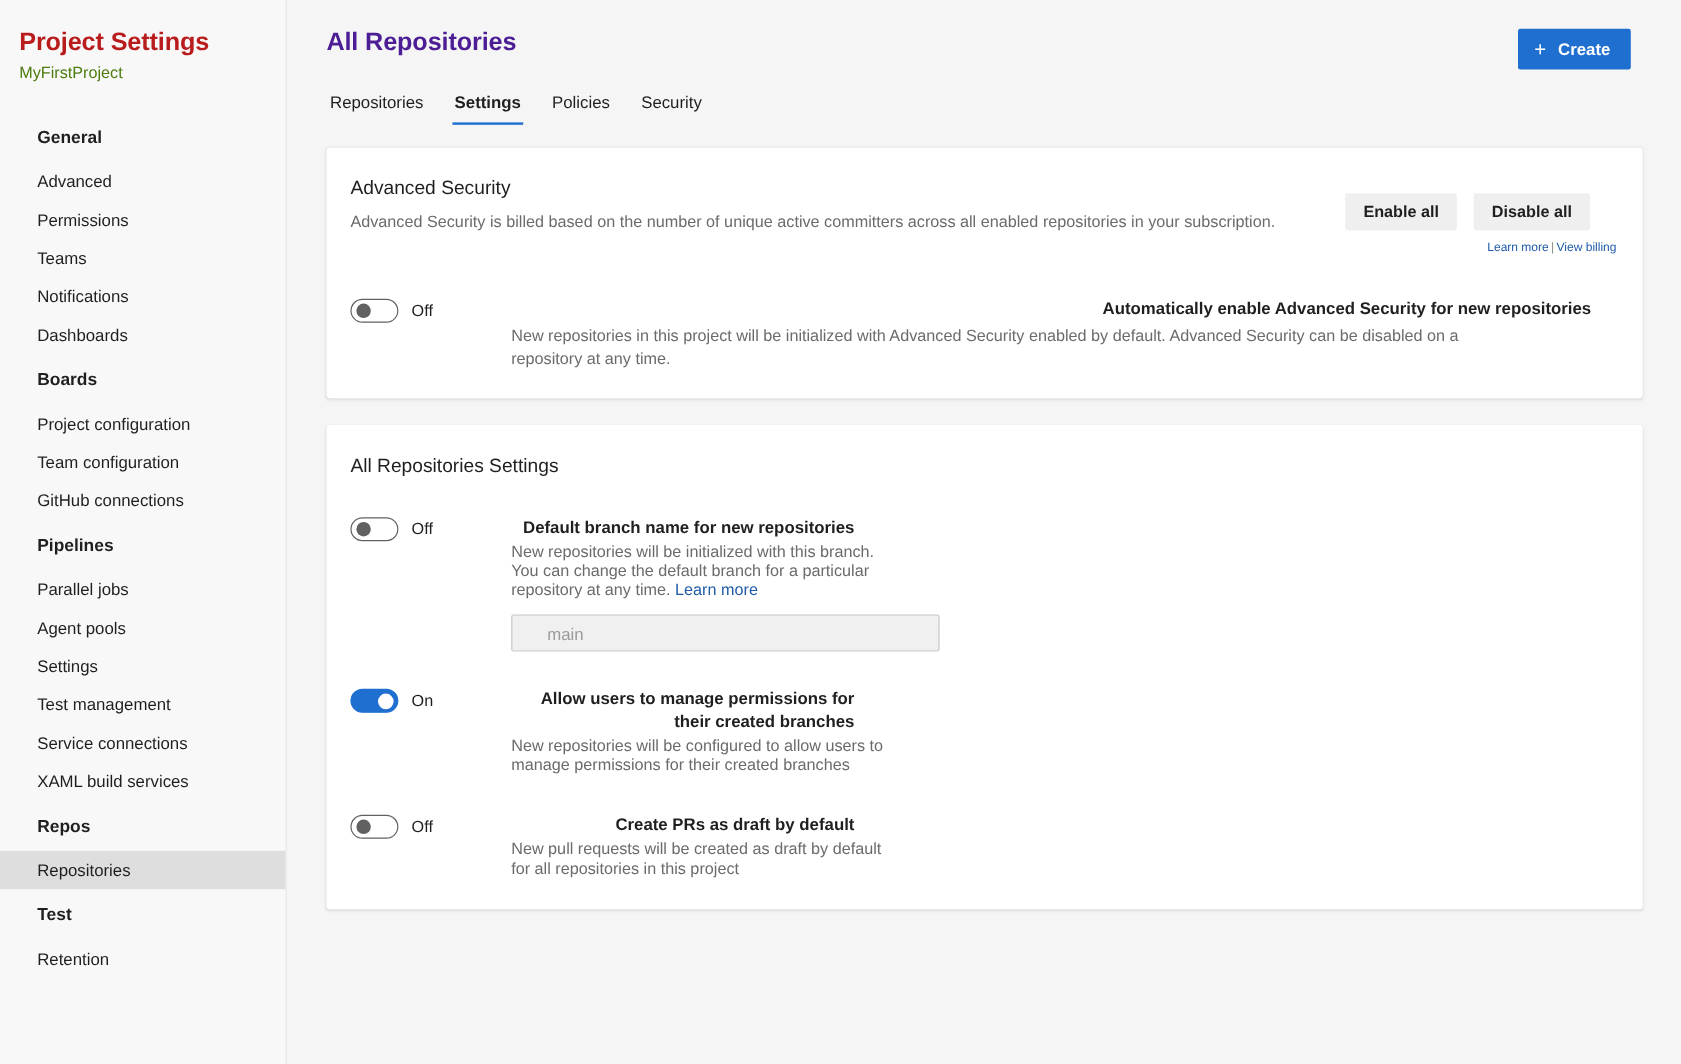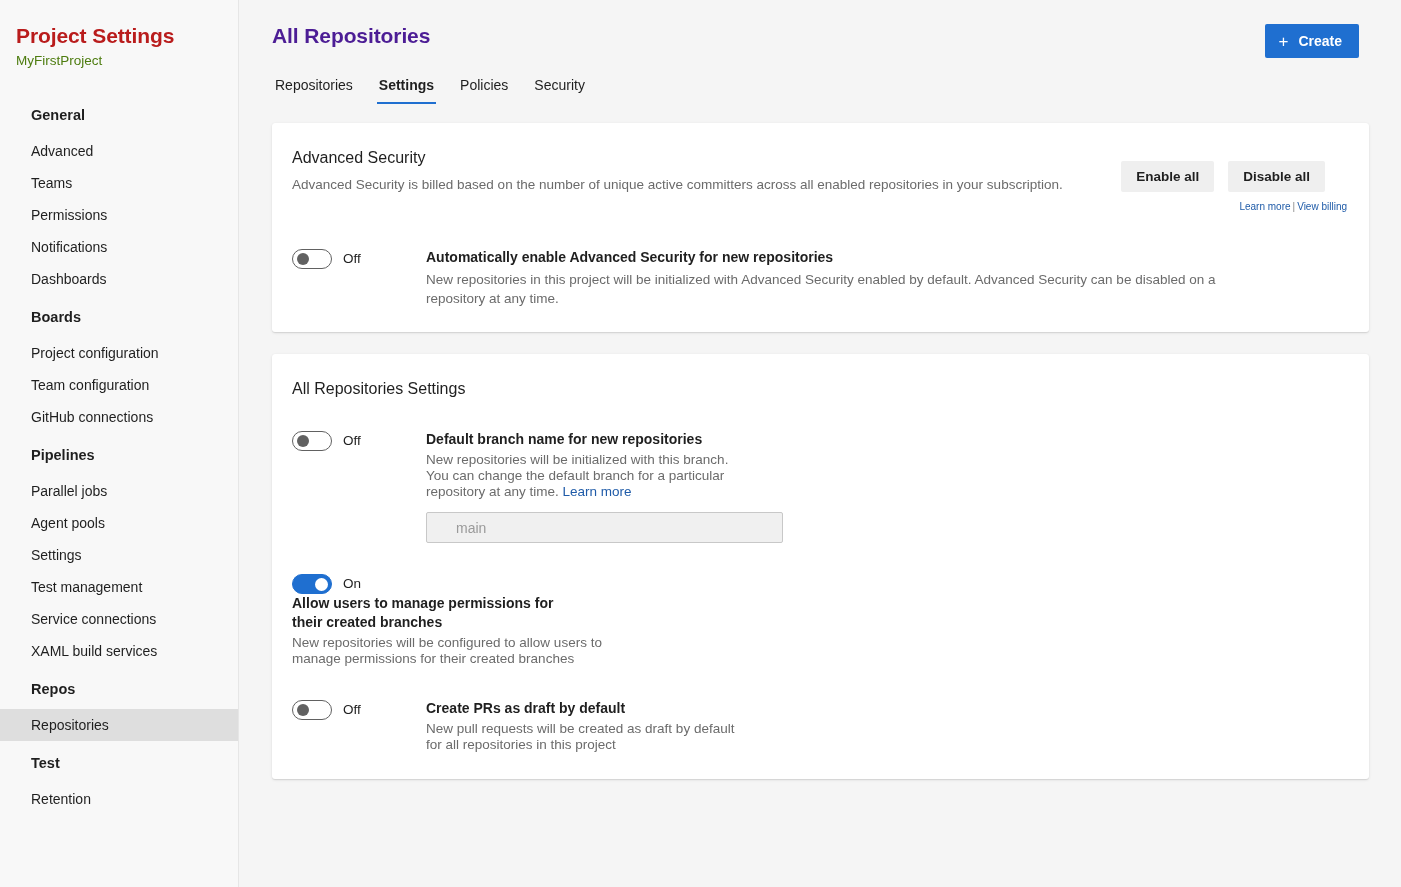--- a/index.html
+++ b/index.html
@@ -279,20 +279,21 @@
   }
 
   .setting-body { flex: 1; padding-top: 0px; }
 
   .setting-title {
     font-size: 14px;
     font-weight: 700;
     color: #1f1f1f;
     line-height: 19px;
     max-width: 286px;
+    text-align: right;
   }
 
   .setting-desc {
     font-size: 13.5px;
     color: #6b6b6b;
     line-height: 16px;
     margin-top: 3px;
     max-width: 318px;
   }
 
@@ -311,40 +312,40 @@
     border-radius: 2px;
   }
   .branch-input::placeholder { color: #9a9a9a; }
 
   
   .card-all { padding: 23px 22px 26px 20px; }
 
   .card-all .card-heading { margin-bottom: 29px; }
 
   .row-spacer-1 { margin-bottom: 30px; }
-  .row-spacer-2 { margin-bottom: 32px; flex-direction: column; }
+  .row-spacer-2 { margin-bottom: 32px; }
 
   .adv-toggle-wrap { margin-top: 31px; }
 </style>
 </head>
 <body>
 
 <div class="app">
 
   <aside class="sidebar">
     <div class="sidebar-title">Project Settings</div>
     <div class="sidebar-subtitle">MyFirstProject</div>
 
     <nav class="nav">
 
       <div class="nav-group">
         <div class="nav-group-header">General</div>
         <div class="nav-item">Advanced</div>
+        <div class="nav-item">Permissions</div>
         <div class="nav-item">Teams</div>
-        <div class="nav-item">Permissions</div>
         <div class="nav-item">Notifications</div>
         <div class="nav-item">Dashboards</div>
       </div>
 
       <div class="nav-group">
         <div class="nav-group-header">Boards</div>
         <div class="nav-item">Project configuration</div>
         <div class="nav-item">Team configuration</div>
         <div class="nav-item">GitHub connections</div>
       </div>

